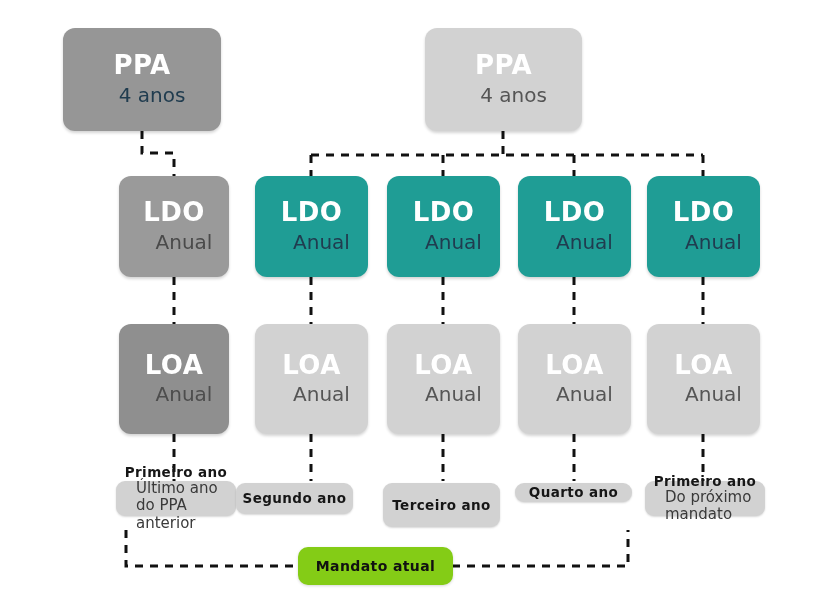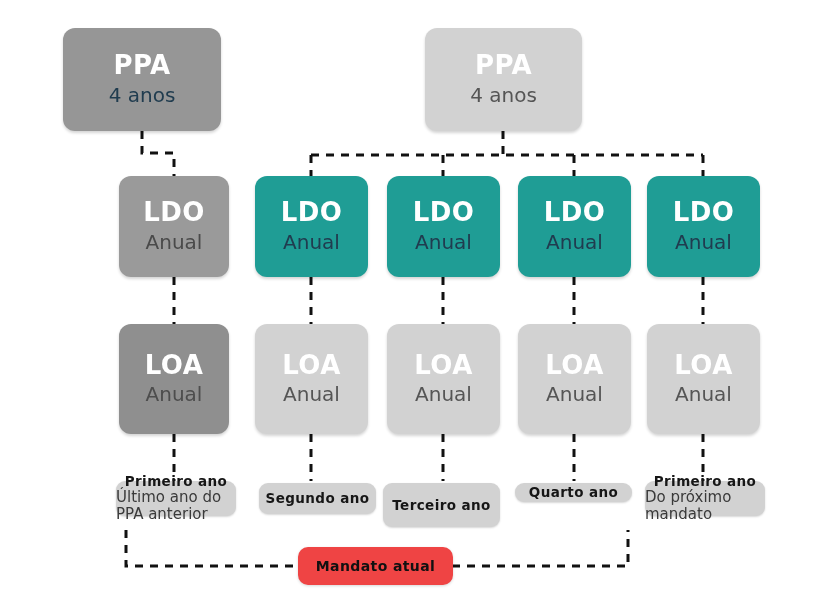--- a/index.html
+++ b/index.html
@@ -39,20 +39,21 @@
     box-shadow: 0 2px 3px rgba(0,0,0,0.17);
     z-index: 2;
   }
   .node .title {
     font-weight: bold;
     letter-spacing: 0.4px;
     line-height: 1.05;
   }
   .node .sub {
     line-height: 1.15;
+    margin-left: 20px;
   }
   
   .card .title { font-size: 26px; color: #ffffff; }
   .card .sub   { font-size: 20px; margin-top: 4px; }
 
   .card.gray-dark { background: #9a9a9a; }
   .card.gray-dark .sub { color: #4a4a4a; }
 
   .card.gray-light { background: #d2d2d2; }
   .card.gray-light .sub { color: #555555; }
@@ -70,21 +71,21 @@
   .pill {
     background: #d2d2d2;
     border-radius: 9px;
     box-shadow: 0 1px 2px rgba(0,0,0,0.16);
   }
   .pill .title { font-size: 13.5px; color: #161616; }
   .pill .sub   { font-size: 15px; color: #3a3a3a; margin-top: 1px; }
 
   
   .mandate {
-    background: #ef4444;
+    background: #84cc16;
     border-radius: 10px;
     box-shadow: 0 1px 3px rgba(0,0,0,0.16);
   }
   .mandate .title { font-size: 14px; color: #111111; }
 </style>
 </head>
 <body>
 
 <div id="stage">
 
@@ -168,21 +169,21 @@
   </div>
   <div class="node card gray-light" style="left:647px; top:324px; width:113px; height:110px;">
     <div class="title">LOA</div>
     <div class="sub">Anual</div>
   </div>
 
   <div class="node pill" style="left:116px; top:481px; width:120px; height:35px;">
     <div class="title">Primeiro ano</div>
     <div class="sub">Último ano do PPA anterior</div>
   </div>
-  <div class="node pill" style="left:259px; top:483px; width:117px; height:31px;">
+  <div class="node pill" style="left:236px; top:483px; width:117px; height:31px;">
     <div class="title">Segundo ano</div>
   </div>
   <div class="node pill" style="left:383px; top:483px; width:117px; height:44px;">
     <div class="title">Terceiro ano</div>
   </div>
   <div class="node pill" style="left:515px; top:483px; width:117px; height:19px;">
     <div class="title">Quarto ano</div>
   </div>
   <div class="node pill" style="left:645px; top:481px; width:120px; height:35px;">
     <div class="title">Primeiro ano</div>

